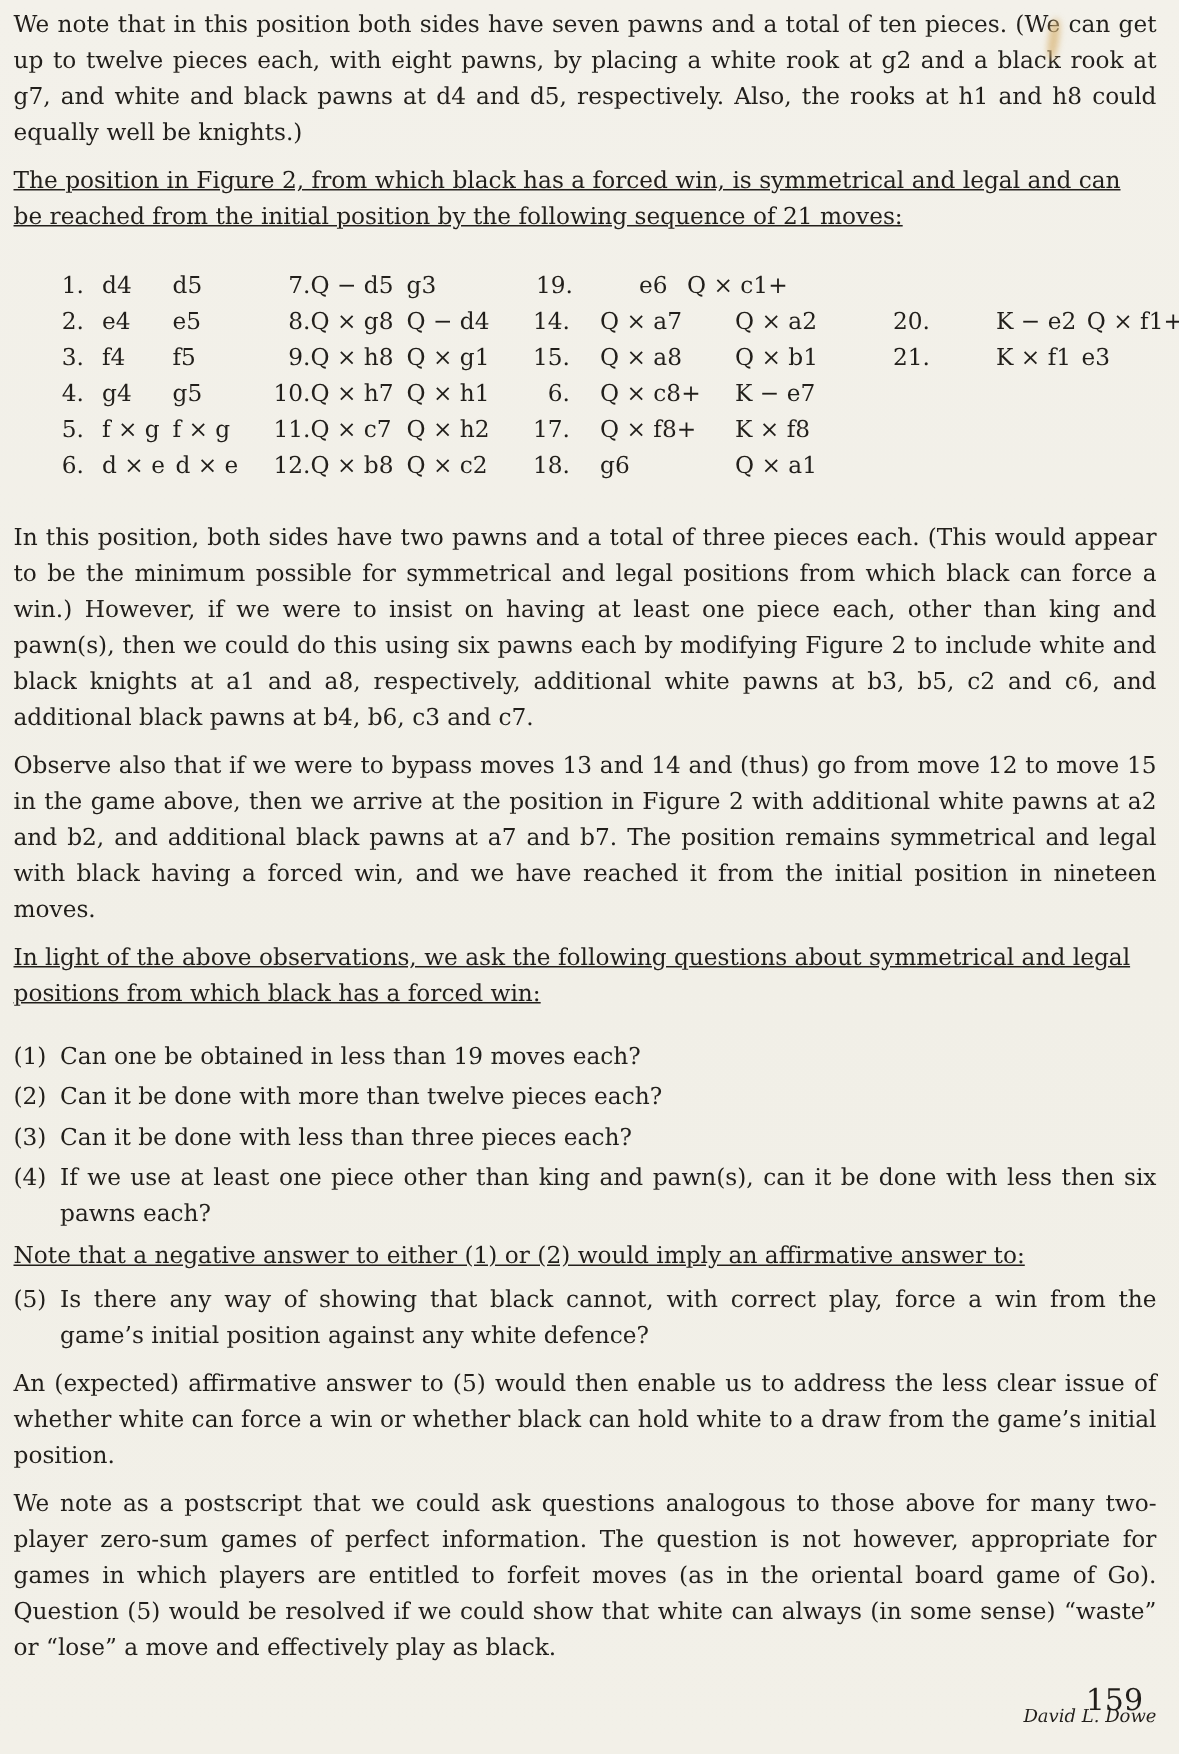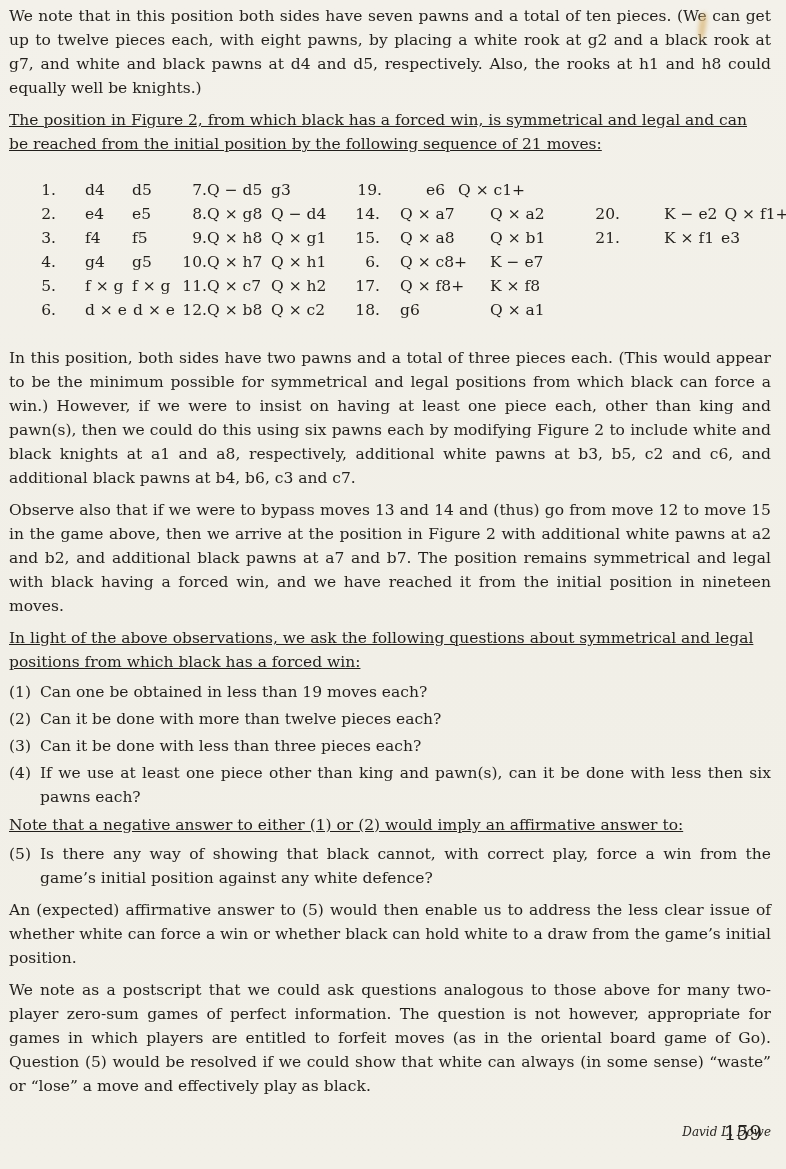--- a/index.html
+++ b/index.html
@@ -25,21 +25,21 @@
   p{margin:0 0 8px 0;text-align:justify;}
   p.nojust{text-align:left;text-decoration:underline;}
   
   .moves{margin:22px 0 24px 0;font-size:15.5px;}
   .mt-row{display:flex;line-height:24px;}
   .mg{display:flex;flex:none;}
   .mg1{width:166px}.mg2{width:177px}.mg3{width:238px}.mg4{flex:1}
   .mn{flex:none;text-align:right;white-space:nowrap;}
   .mg1 .mn{width:47px}.mg2 .mn{width:32px}.mg3 .mn{width:28px}.mg4 .mn{width:30px}
   .mw{white-space:nowrap;margin-right:7px;}
-  .mg1 .mw{margin-left:29px;min-width:40px}
+  .mg1 .mw{margin-left:12px;min-width:40px}
   .mg2 .mw{margin-left:0;min-width:57px}
   .mg3 .mw{margin-left:20px;min-width:83px}
   .mg4 .mw{margin-left:44px;min-width:25px}
   .mb{white-space:nowrap;}
   
   .qlist{margin:0 0 4px 0;}
   .qitem{display:flex;margin-bottom:3px;}
   .qnum{flex:none;width:31px;}
   .qtext{flex:1;text-align:justify;}
   .q5{margin-bottom:8px;}
@@ -187,21 +187,21 @@
       <span class="mg mg4">
           <span class="mn"></span>
           <span class="mw"></span>
           <span class="mb"></span>
         </span>
     </div>
   </div>
 
   <p>In this position, both sides have two pawns and a total of three pieces each. (This would appear to be the minimum possible for symmetrical and legal positions from which black can force a win.) However, if we were to insist on having at least one piece each, other than king and pawn(s), then we could do this using six pawns each by modifying Figure 2 to include white and black knights at a1 and a8, respectively, additional white pawns at b3, b5, c2 and c6, and additional black pawns at b4, b6, c3 and c7.</p>
   <p>Observe also that if we were to bypass moves 13 and 14 and (thus) go from move 12 to move 15 in the game above, then we arrive at the position in Figure 2 with additional white pawns at a2 and b2, and additional black pawns at a7 and b7. The position remains symmetrical and legal with black having a forced win, and we have reached it from the initial position in nineteen moves.</p>
-  <p class="nojust" style="margin-bottom:6px">In light of the above observations, we ask the following questions about symmetrical and legal positions from which black has a forced win:</p>
+  <p class="nojust" style="margin-bottom:18px">In light of the above observations, we ask the following questions about symmetrical and legal positions from which black has a forced win:</p>
 
   <div class="qlist">
     <div class="qitem">
       <span class="qnum">(1)</span>
       <span class="qtext">Can one be obtained in less than 19 moves each?</span>
     </div>
     <div class="qitem">
       <span class="qnum">(2)</span>
       <span class="qtext">Can it be done with more than twelve pieces each?</span>
     </div>

